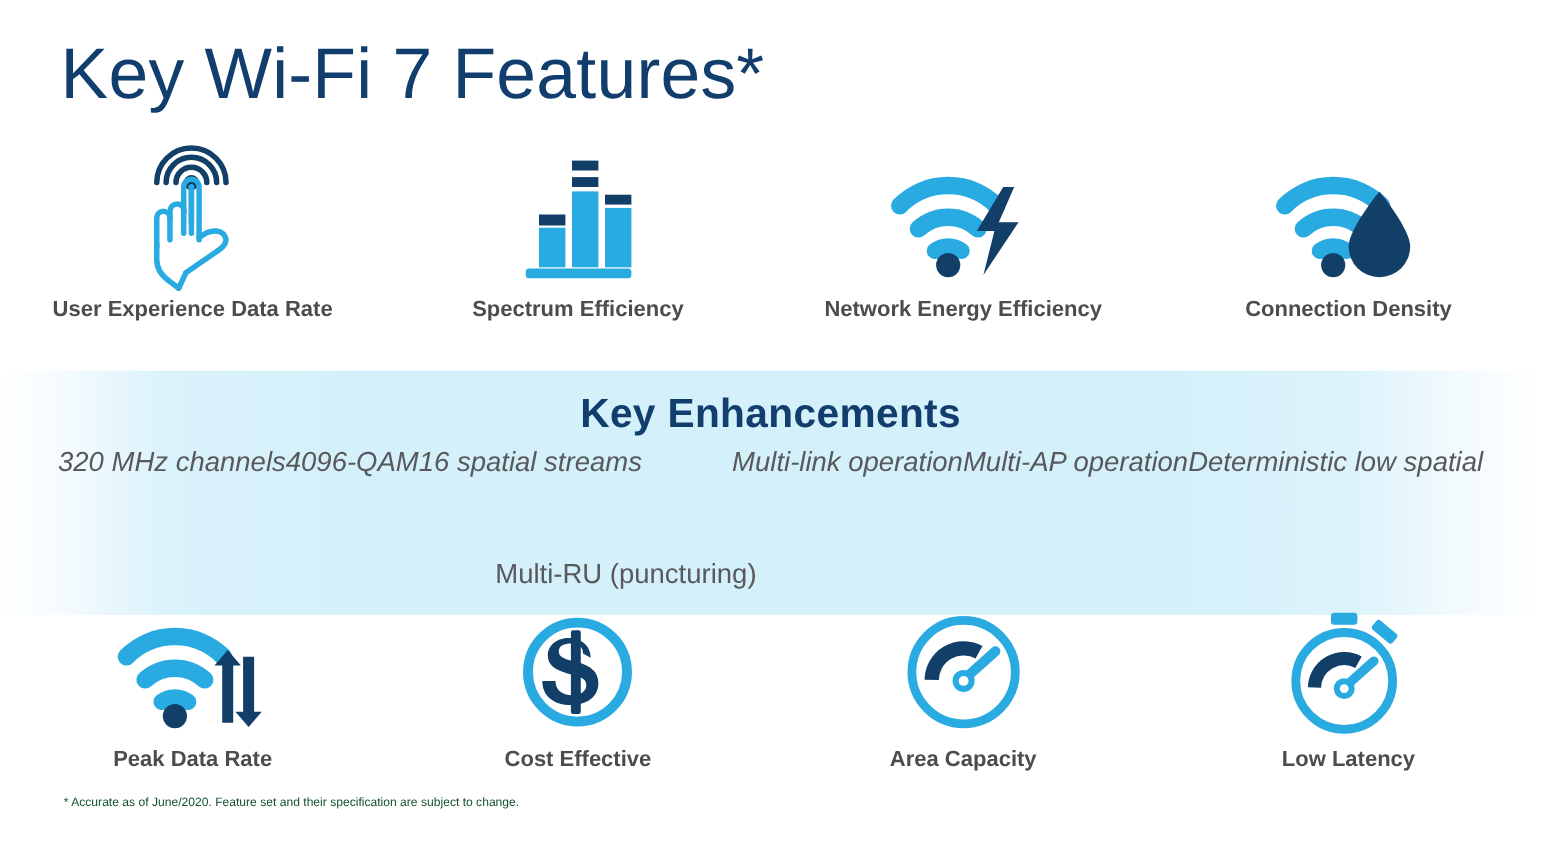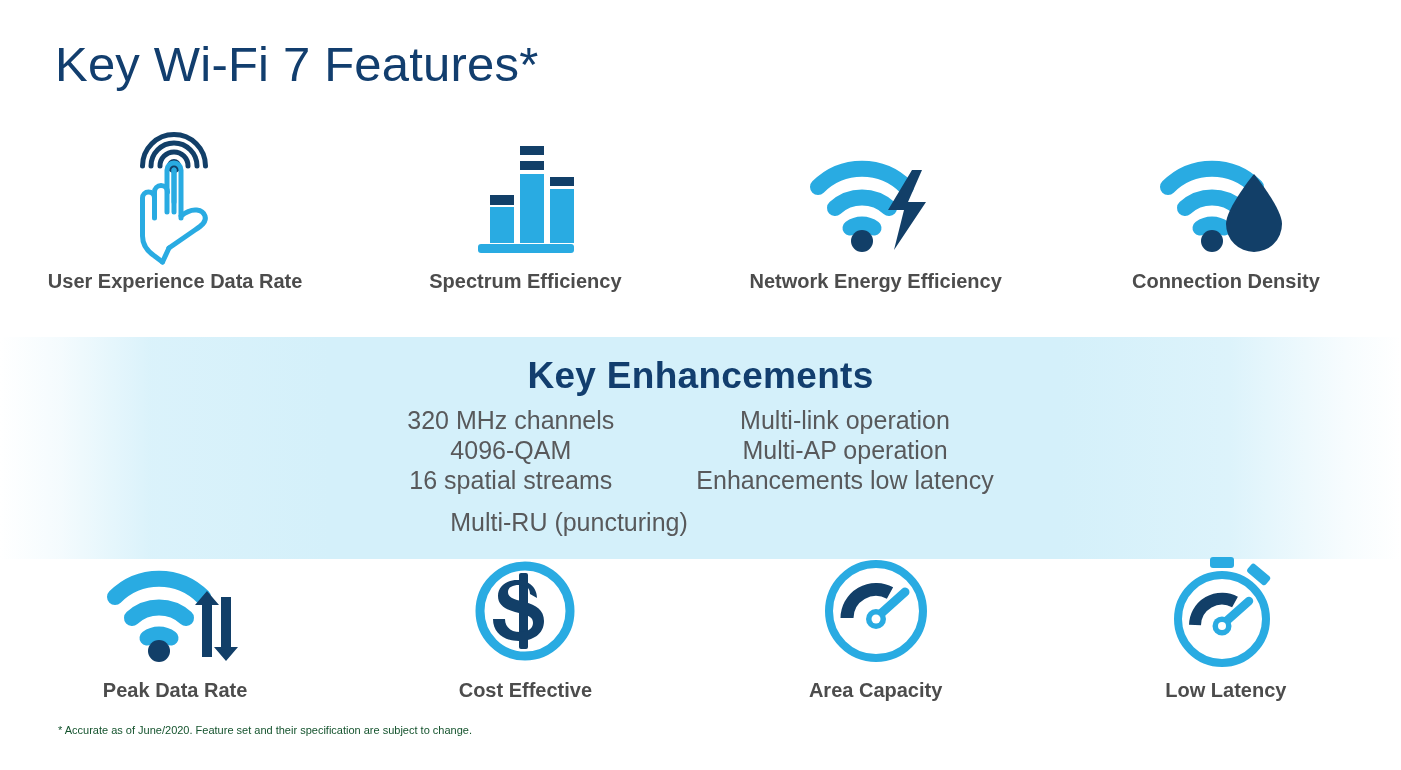--- a/index.html
+++ b/index.html
@@ -16,22 +16,22 @@
     position: relative;
     width: 1401px;
     height: 770px;
     background: #ffffff;
   }
 
   
   #page-title {
     position: absolute;
     left: 55px;
-    top: 38px;
-    font-size: 49px;
+    top: 31px;
+    font-size: 65px;
     font-weight: 400;
     color: #123e6e;
     letter-spacing: 0.2px;
     line-height: 1.1;
     white-space: nowrap;
   }
 
   
   .feature-row {
     position: absolute;
@@ -104,22 +104,23 @@
     left: 0;
     top: 68px;
     width: 1401px;
     display: flex;
     justify-content: center;
     gap: 82px;
   }
 
   .enhancement-column {
     display: flex;
-    flex-direction: column;
+    flex-direction: row;
     align-items: center;
+    font-style: italic;
   }
 
   .enhancement-item {
     font-size: 25px;
     color: #58595b;
     line-height: 30px;
     white-space: nowrap;
   }
 
   #enhancements-footer {
@@ -238,21 +239,21 @@
 
     <div id="enhancements-columns">
       <div class="enhancement-column">
         <div class="enhancement-item">320 MHz channels</div>
         <div class="enhancement-item">4096-QAM</div>
         <div class="enhancement-item">16 spatial streams</div>
       </div>
       <div class="enhancement-column">
         <div class="enhancement-item">Multi-link operation</div>
         <div class="enhancement-item">Multi-AP operation</div>
-        <div class="enhancement-item">Enhancements low latency</div>
+        <div class="enhancement-item">Deterministic low spatial</div>
       </div>
     </div>
 
     <div id="enhancements-footer">Multi-RU (puncturing)</div>
   </div>
 
   <div class="feature-row" id="feature-row-bottom">
 
     <div class="feature-cell">
       <div class="feature-icon">

